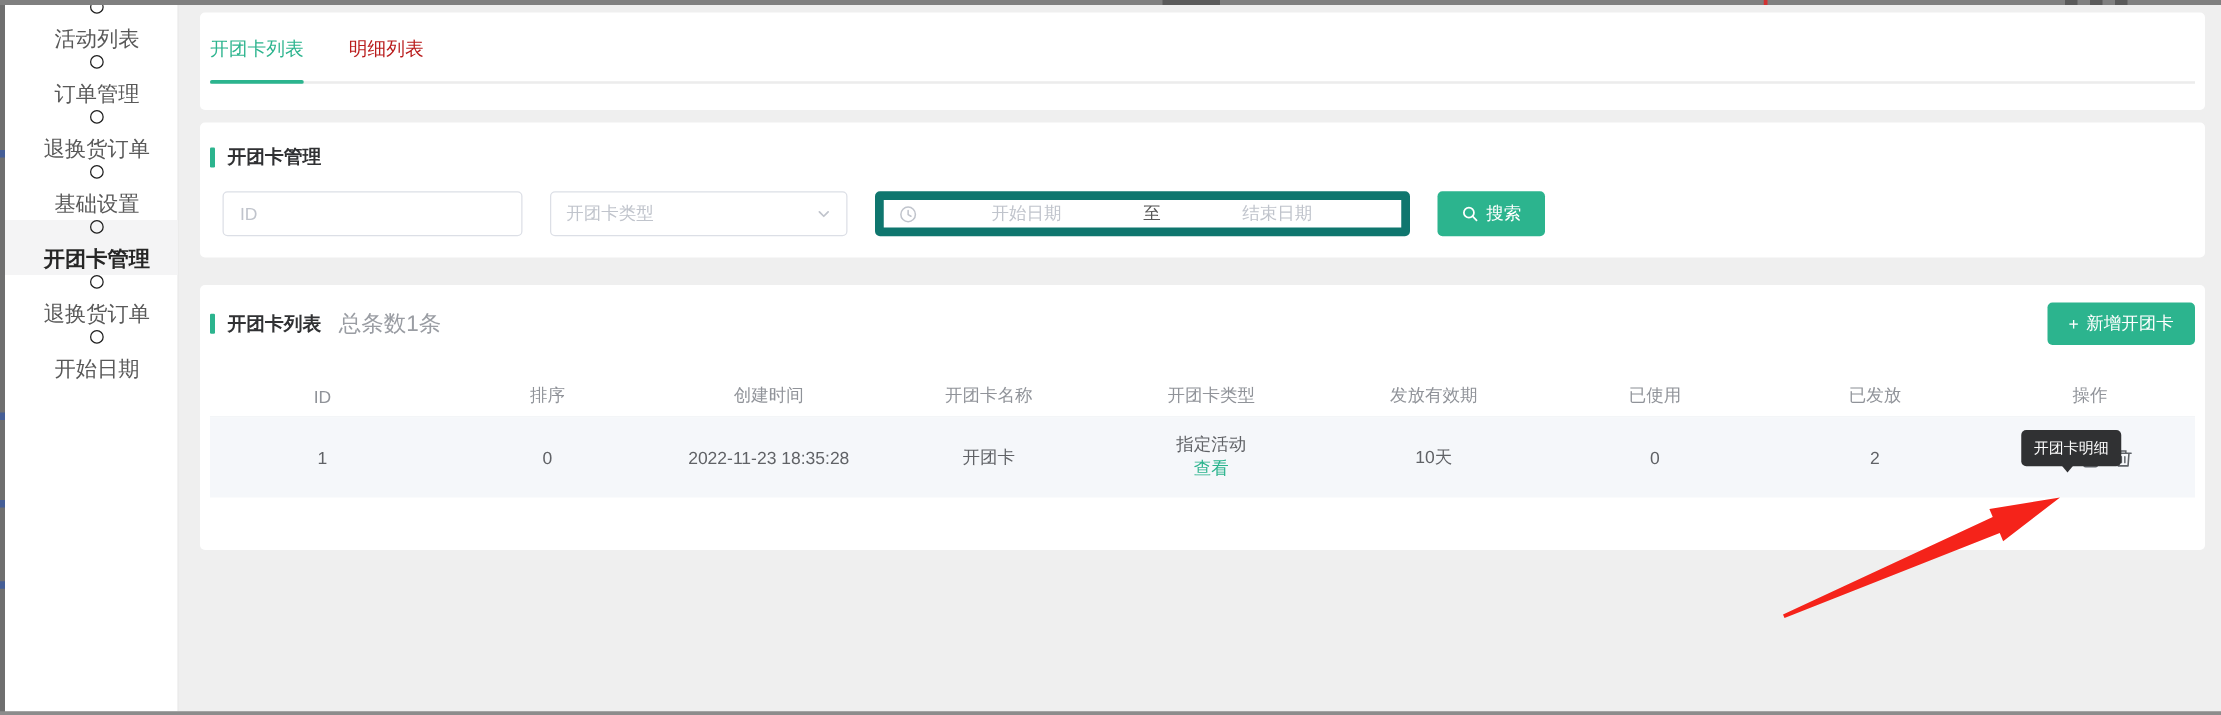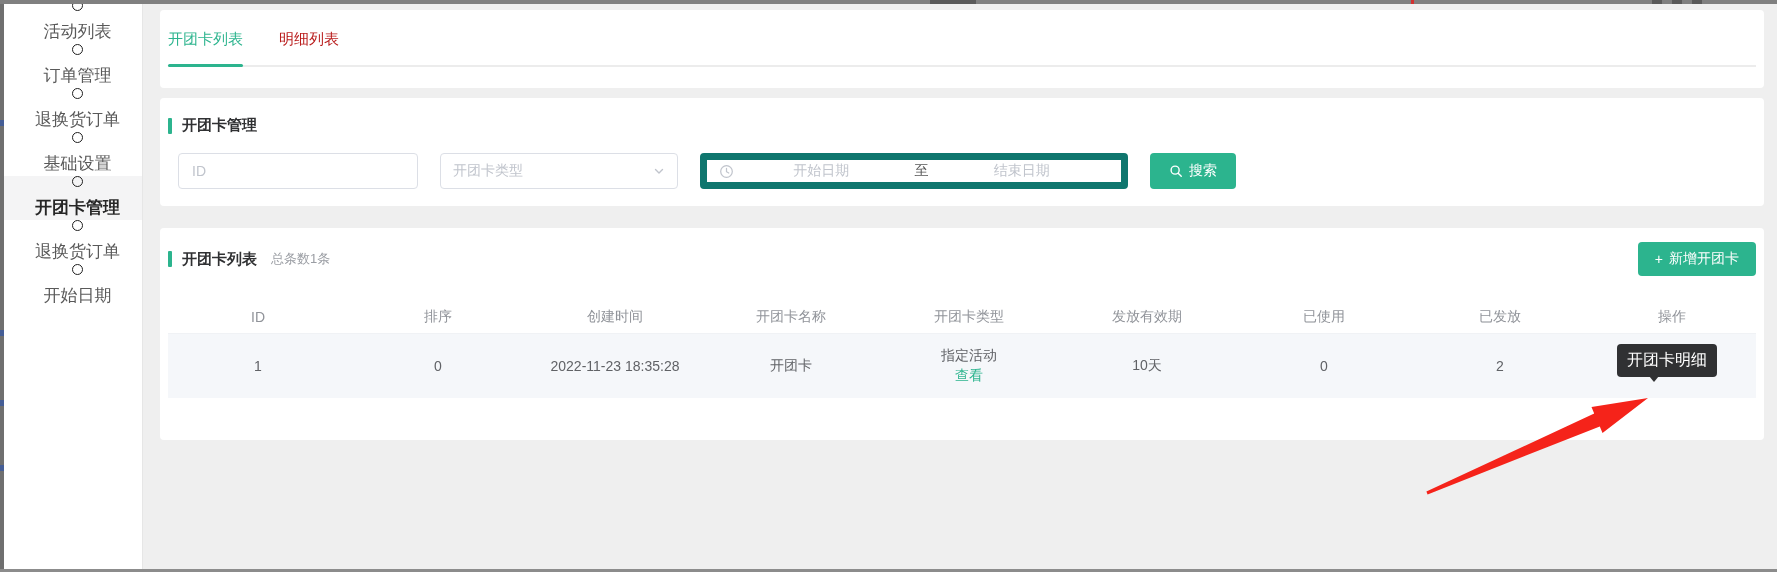--- a/index.html
+++ b/index.html
@@ -43,33 +43,33 @@
   .date-box { width:428px; height:36px; border:7px solid #0f766e; border-radius:4px; display:flex; align-items:center; padding:0 12px; background:#fff; cursor:pointer; }
   .date-box .ph { flex:1; text-align:center; font-size:14px; color:#c0c4cc; }
   .date-box .sep { font-size:14px; color:#575757; padding:0 6px; }
   .btn { display:flex; align-items:center; justify-content:center; gap:6px; background:#2cb48e; color:#fff; border:none; border-radius:4px; font-size:14px; cursor:pointer; font-family:"Liberation Sans", sans-serif; }
   .search-btn { width:86px; height:36px;text-align:right; }
 
   
   .card-table { margin-top:22px; height:212px; padding:14px 8px 0; }
   .table-topbar { display:flex; align-items:center; justify-content:space-between; }
   .topbar-left { display:flex; align-items:center; }
-  .total-label { margin-left:14px; font-size:13px; color:#9a9da3; }
+  .total-label { margin-left:14px; font-size:18px; color:#9a9da3; }
   .add-btn { height:34px; padding:0 17px; }
   .thead { display:flex; align-items:center; height:34px; margin-top:24px; color:#909399; font-size:14px; border-bottom:1px solid #f0f2f5; }
   .trow { display:flex; align-items:center; height:64px; background:#f5f7fa; font-size:14px; color:#606266; }
   .cell { text-align:center; }
   .w0{width:180px}.w1{width:180px}.w2{width:174px}.w3{width:178px}.w4{width:178px}.w5{width:178px}.w6{width:176px}.w7{width:176px}.w8{width:168px}
   .type-cell { line-height:21px; }
   .link { color:#2cb48e; cursor:pointer;font-family:Liberation Mono, monospace; }
   .actions { display:flex; align-items:center; justify-content:center; gap:9px; }
   .actions svg { cursor:pointer; display:block; }
 
   
-  .tooltip { position:absolute; left:1617px; top:344px; background:#303133; color:#fff; font-size:16px; padding:6px 10px; border-radius:4px; z-index:30; white-space:nowrap; }
+  .tooltip { position:absolute; left:1617px; top:344px; background:#303133; color:#fff; font-size:12px; padding:6px 10px; border-radius:4px; z-index:30; white-space:nowrap; }
   .tooltip::after { content:""; position:absolute; left:32px; bottom:-5px; border:5px solid transparent; border-bottom:none; border-top:6px solid #303133; }
 
   
   .red-arrow { position:absolute; left:1400px; top:380px; z-index:40; pointer-events:none; }
 </style>
 </head>
 <body>
 
 <div class="screen">
 

